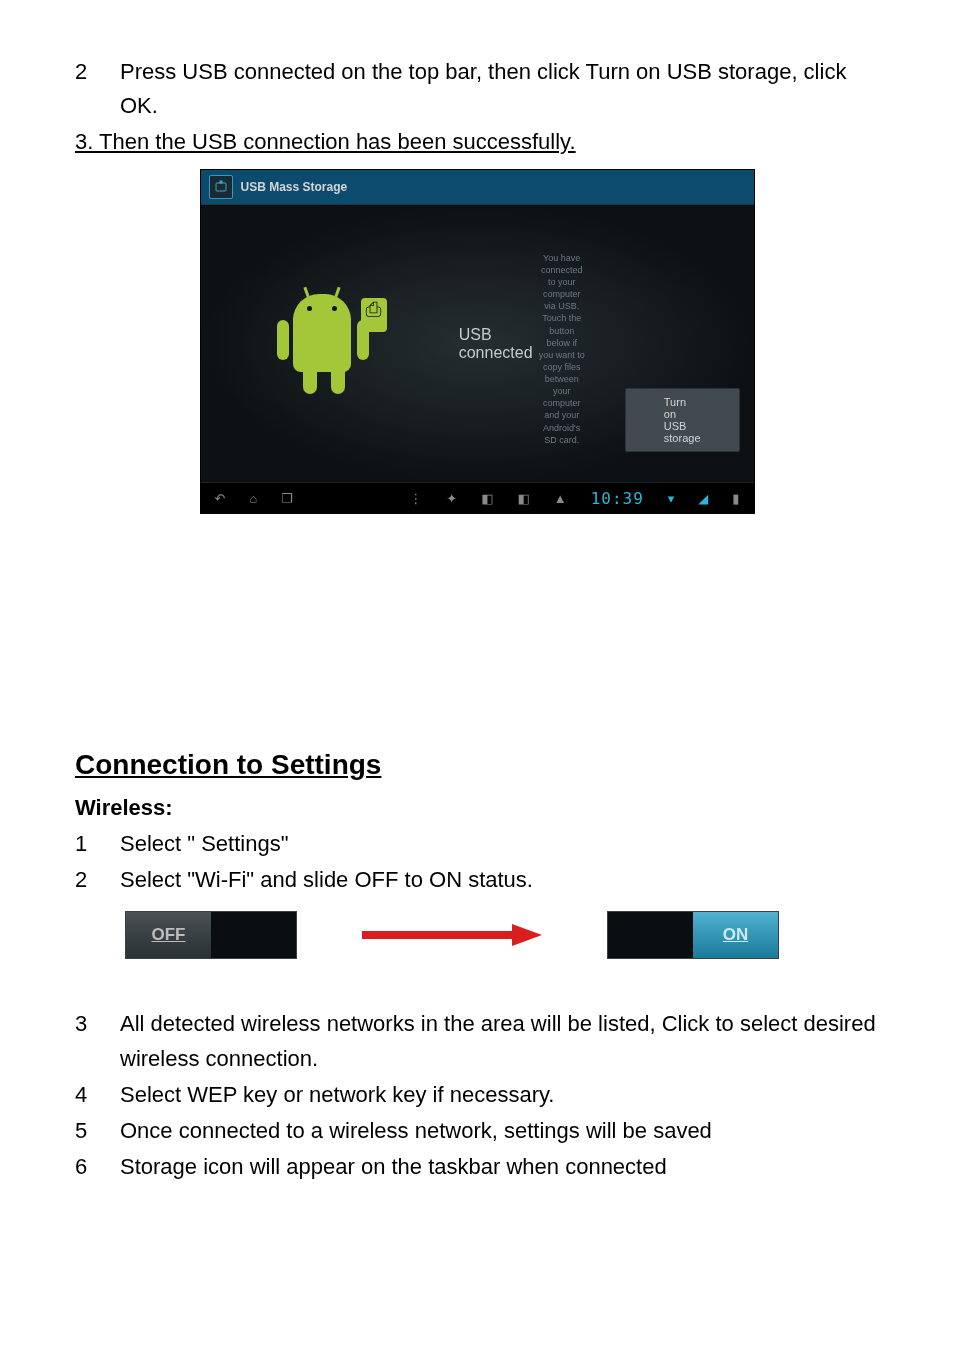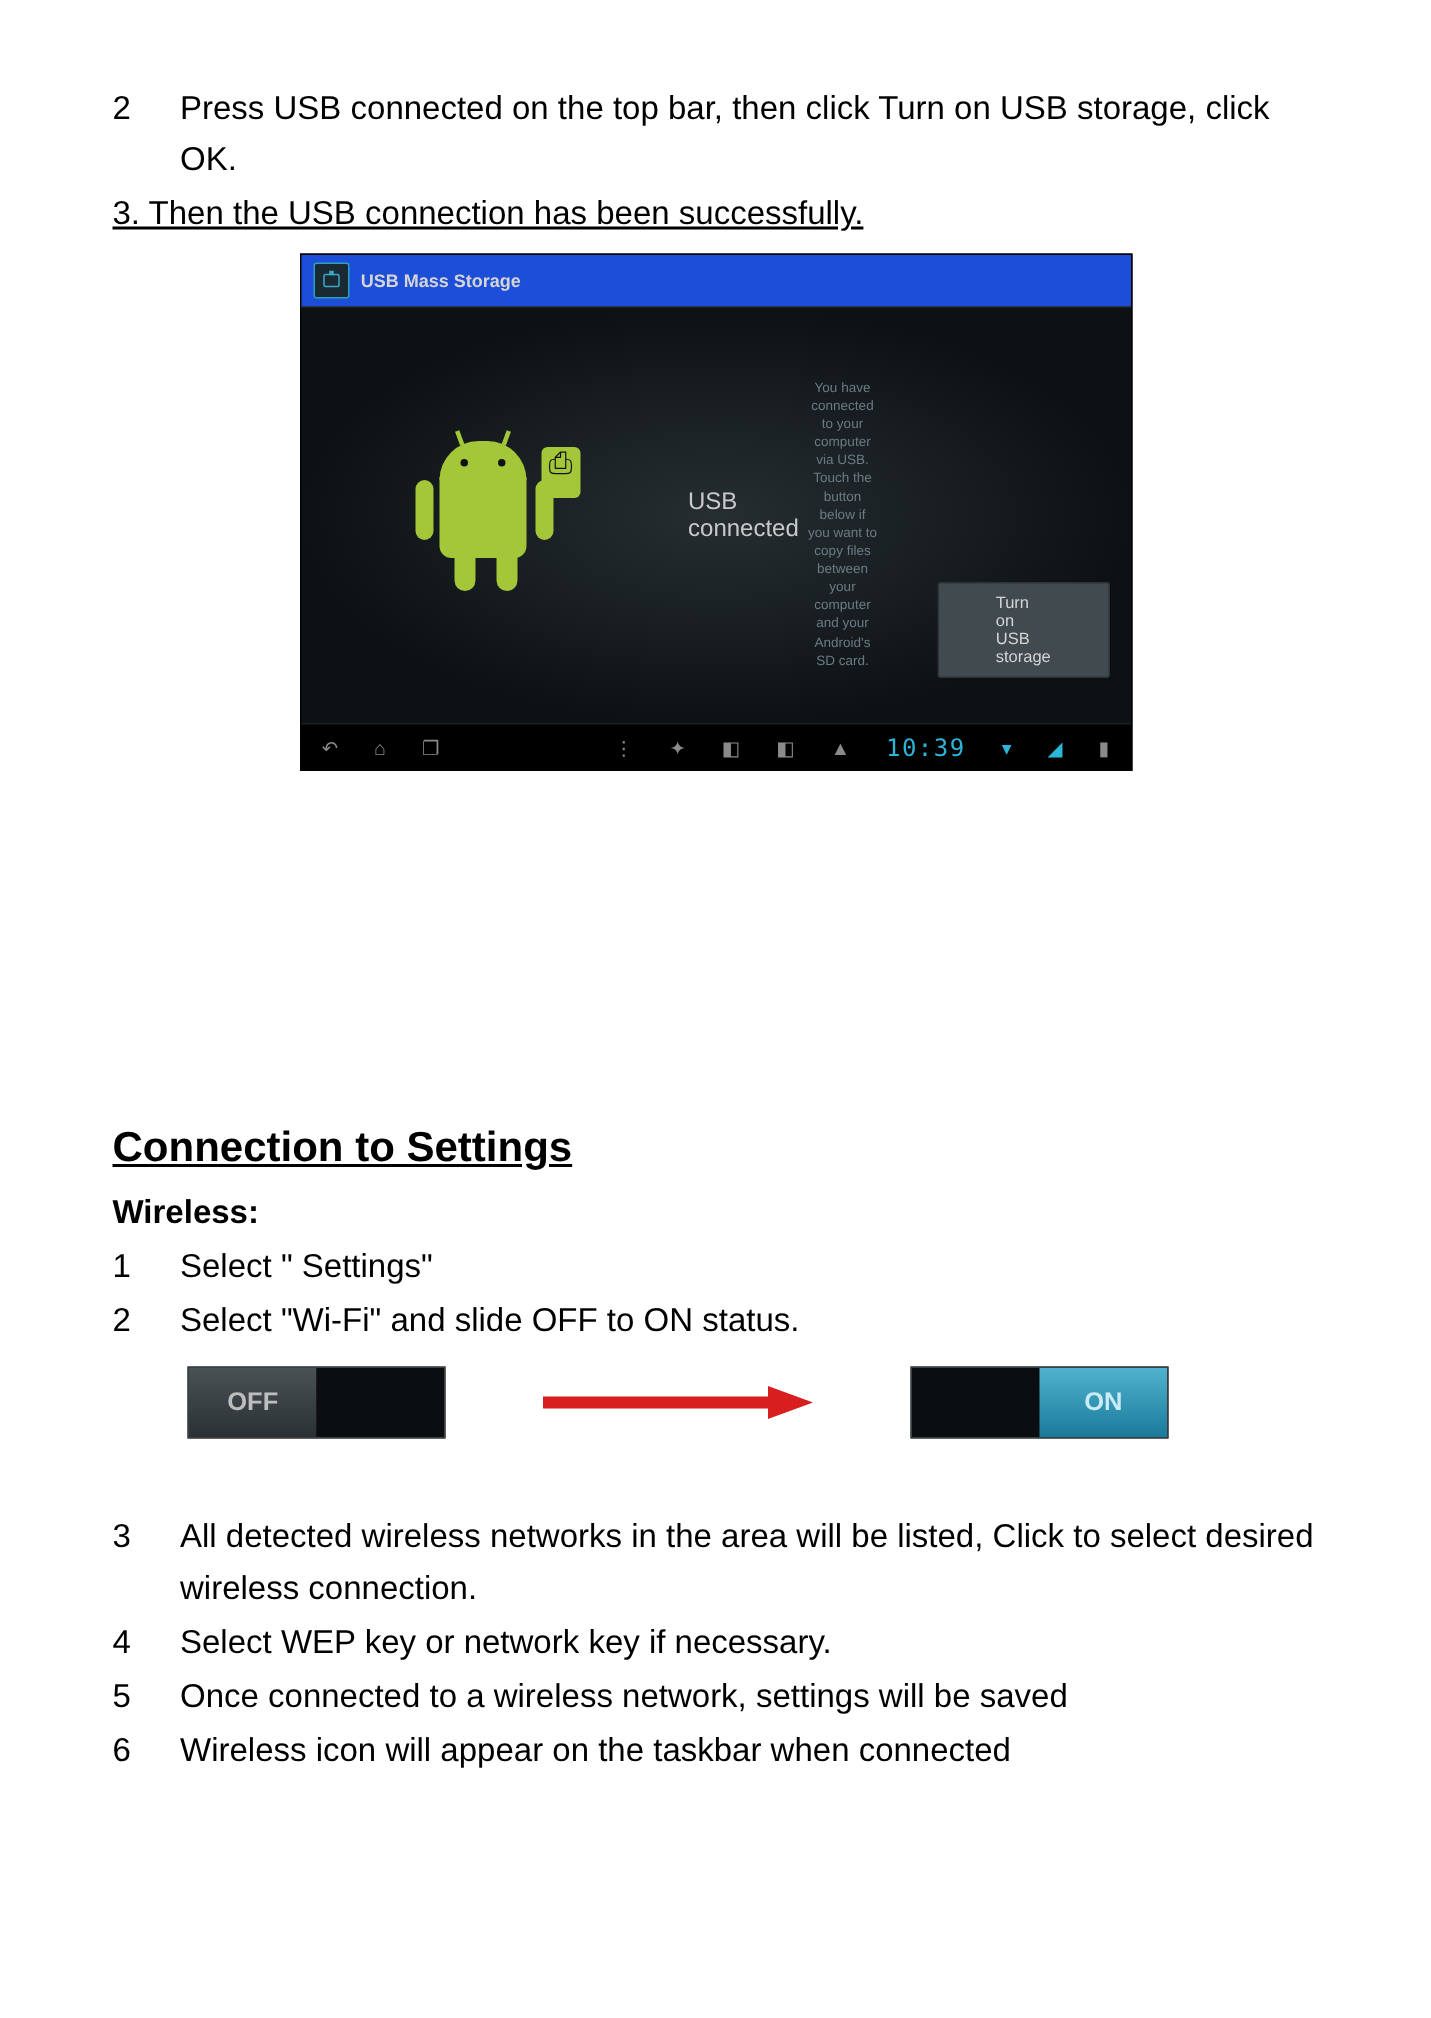--- a/index.html
+++ b/index.html
@@ -45,21 +45,21 @@
     height: 345px;
     margin: 8px auto 0 auto;
     background: #0d1114;
     border: 1px solid #000;
     box-sizing: border-box;
     display: flex;
     flex-direction: column;
   }
   .android-titlebar {
     height: 34px;
-    background: #1d4ed8;
+    background: #0c4a6e;
     border-bottom: 1px solid #2a3338;
     display: flex;
     align-items: center;
     padding-left: 8px;
     gap: 8px;
   }
   .title-icon {
     width: 22px;
     height: 22px;
     border: 1px solid #2b9fbc;
@@ -210,20 +210,21 @@
     position:relative;
     overflow:hidden;
   }
   .toggle .half {
     flex:1;
     display:flex;
     align-items:center;
     justify-content:center;
     font-size:17px;
     font-weight:bold;
+    text-decoration:underline;
   }
   .toggle.off .half:first-child {
     background:linear-gradient(#4a5256,#2a3033);
     color:#bdbdbd;
   }
   .toggle.off .half:last-child { background:#0b0e10; }
   .toggle.on .half:first-child { background:#0b0e10; }
   .toggle.on .half:last-child {
     background:linear-gradient(#4fb2cf,#1b7a9a);
     color:#c9ebf3;
@@ -344,16 +345,16 @@
   <div class="ol-row">
     <div class="ol-num">4</div>
     <div class="ol-text">Select WEP key or network key if necessary.</div>
   </div>
   <div class="ol-row">
     <div class="ol-num">5</div>
     <div class="ol-text">Once connected to a wireless network, settings will be saved</div>
   </div>
   <div class="ol-row">
     <div class="ol-num">6</div>
-    <div class="ol-text ol-just">Wireless icon will appear on the taskbar when connected</div>
+    <div class="ol-text ol-just">Storage icon will appear on the taskbar when connected</div>
   </div>
 
 </div>
 
 </body></html>

